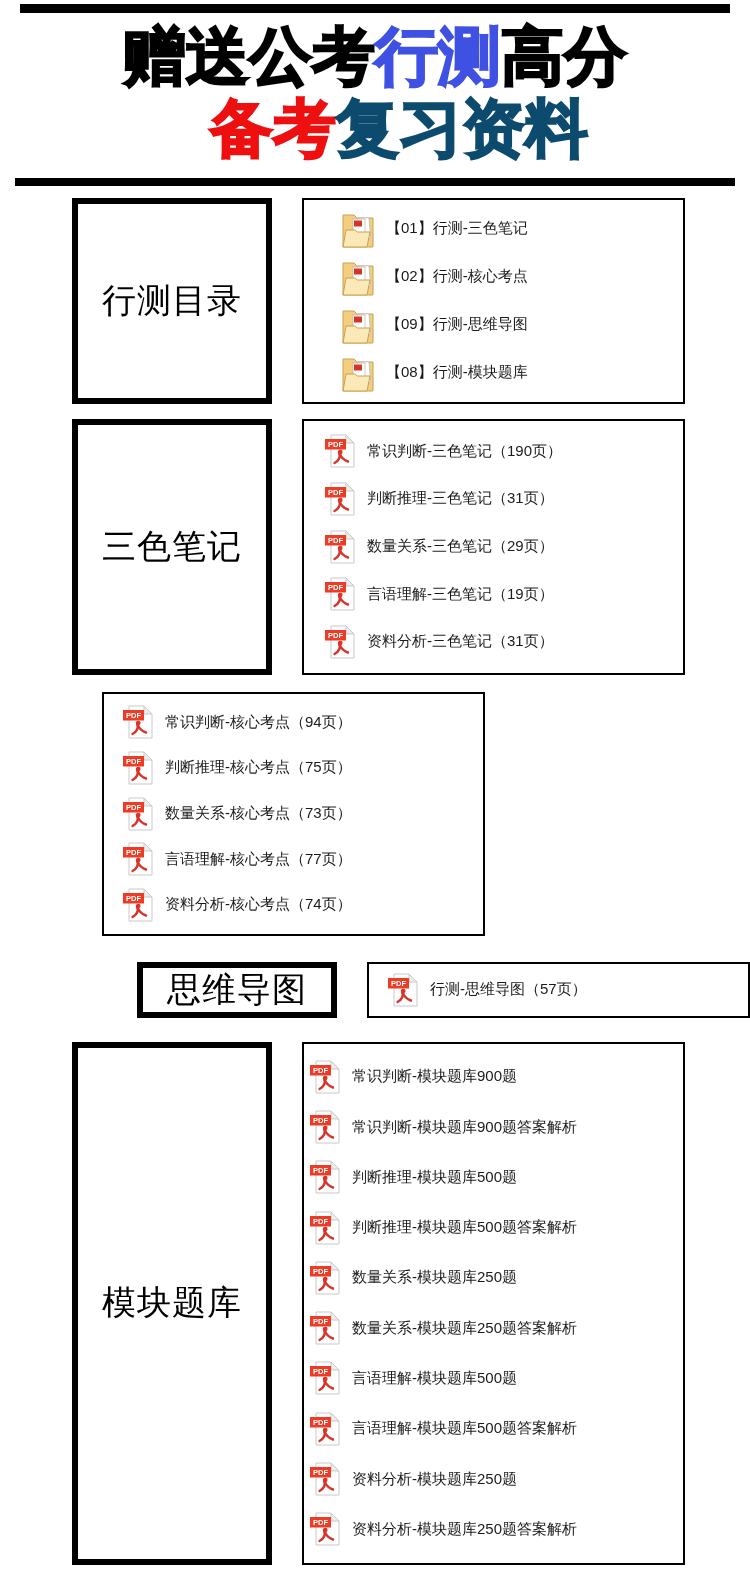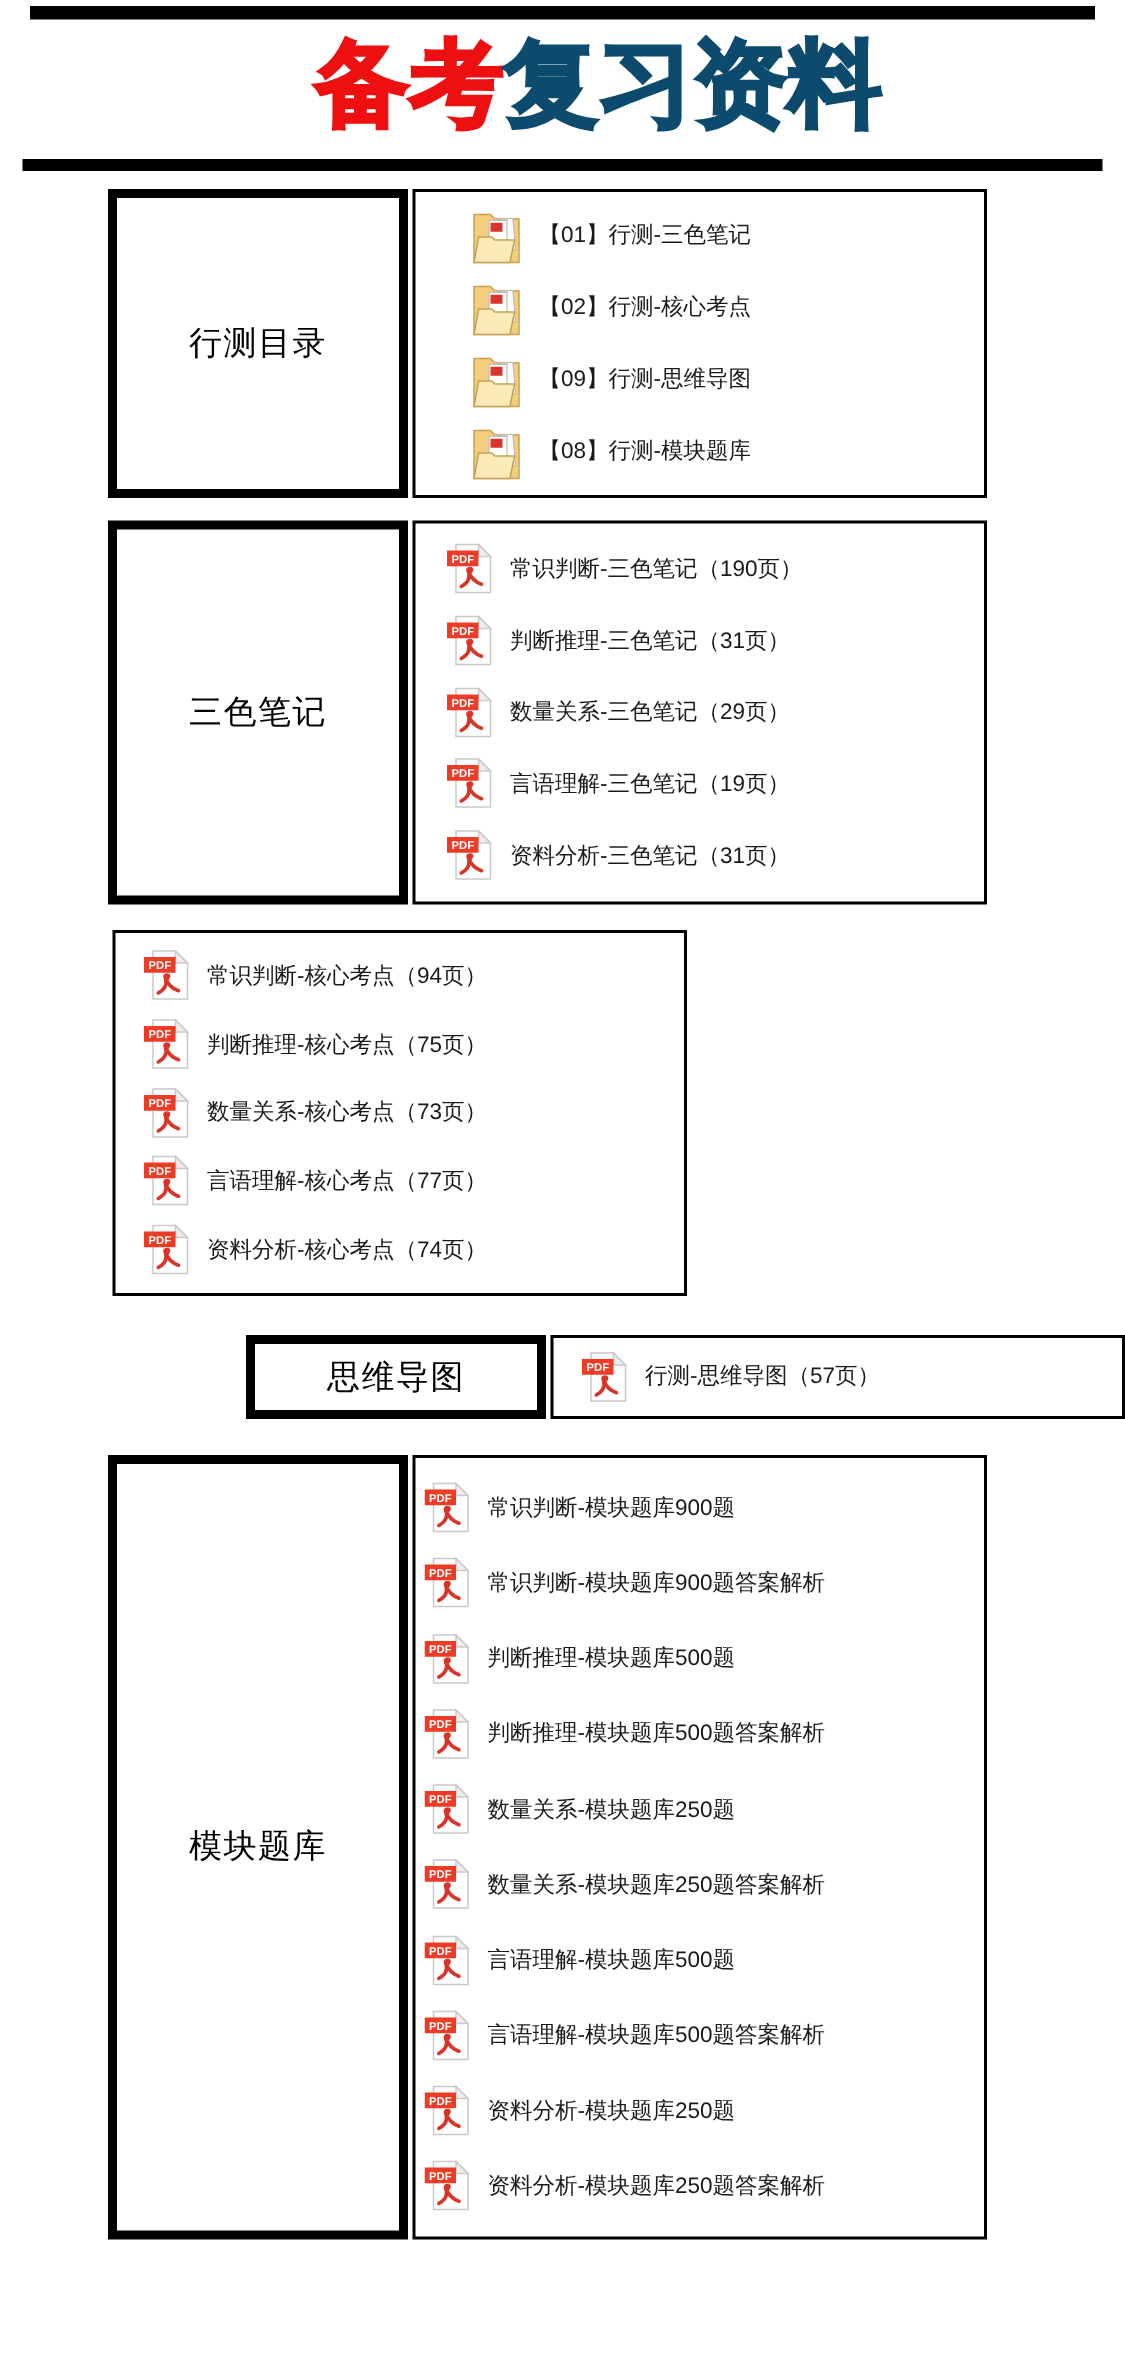--- a/index.html
+++ b/index.html
@@ -27,25 +27,25 @@
   .row:nth-child(2){height:256px;margin-bottom:17px;}
   .row:nth-child(3){height:244px;margin-bottom:26px;}
   .row:nth-child(4){height:56px;margin-bottom:24px;justify-content:flex-end;}
   .row:nth-child(5){height:523px;margin-bottom:0;}
 
   .label-box{
     box-sizing:border-box;width:200px;flex:0 0 200px;
     border:6px solid #000;background:#fff;
     display:flex;align-items:center;justify-content:center;
     font-family:"Liberation Serif","DejaVu Serif",serif;
-    font-size:22px;letter-spacing:1px;color:#000;
+    font-size:34px;letter-spacing:1px;color:#000;
     text-align:center;
   }
   .content-box{
-    box-sizing:border-box;width:383px;flex:0 0 383px;margin-left:3px;
+    box-sizing:border-box;width:383px;flex:0 0 383px;margin-left:30px;
     border:2px solid #000;background:#fff;
     display:flex;flex-direction:column;justify-content:space-evenly;
   }
   .row:nth-child(1) .content-box{padding-left:38px;}
   .row:nth-child(2) .content-box{padding-left:21px;}
   .row:nth-child(3) .content-box{padding-left:19px;}
   .row:nth-child(4) .content-box{padding-left:19px;}
   .row:nth-child(5) .content-box{padding-left:6px;}
 
   .file-item{display:flex;align-items:center;}
@@ -54,20 +54,21 @@
     font-size:15px;color:#1a1a1a;white-space:nowrap;
     font-family:"Liberation Sans","DejaVu Sans",sans-serif;
   }
 </style>
 </head>
 <body>
 
 <div class="top-bar"></div>
 
 <div class="title">
+  <div class="tline"><span style="color: rgb(0, 0, 0);">赠送公考</span><span style="color: rgb(62, 81, 226);">行测</span><span style="color: rgb(0, 0, 0);">高分</span></div>
   <div class="tline"><span style="color: rgb(238, 16, 16); margin-left: 48px;">备考</span><span style="color: #0c4a6e; margin-top: 28px;">复习资料</span></div>
 </div>
 
 <div class="title-divider"></div>
 
 <div class="sections">
   <div class="row">
     <div class="label-box">
       <span>行测目录</span>
     </div>

